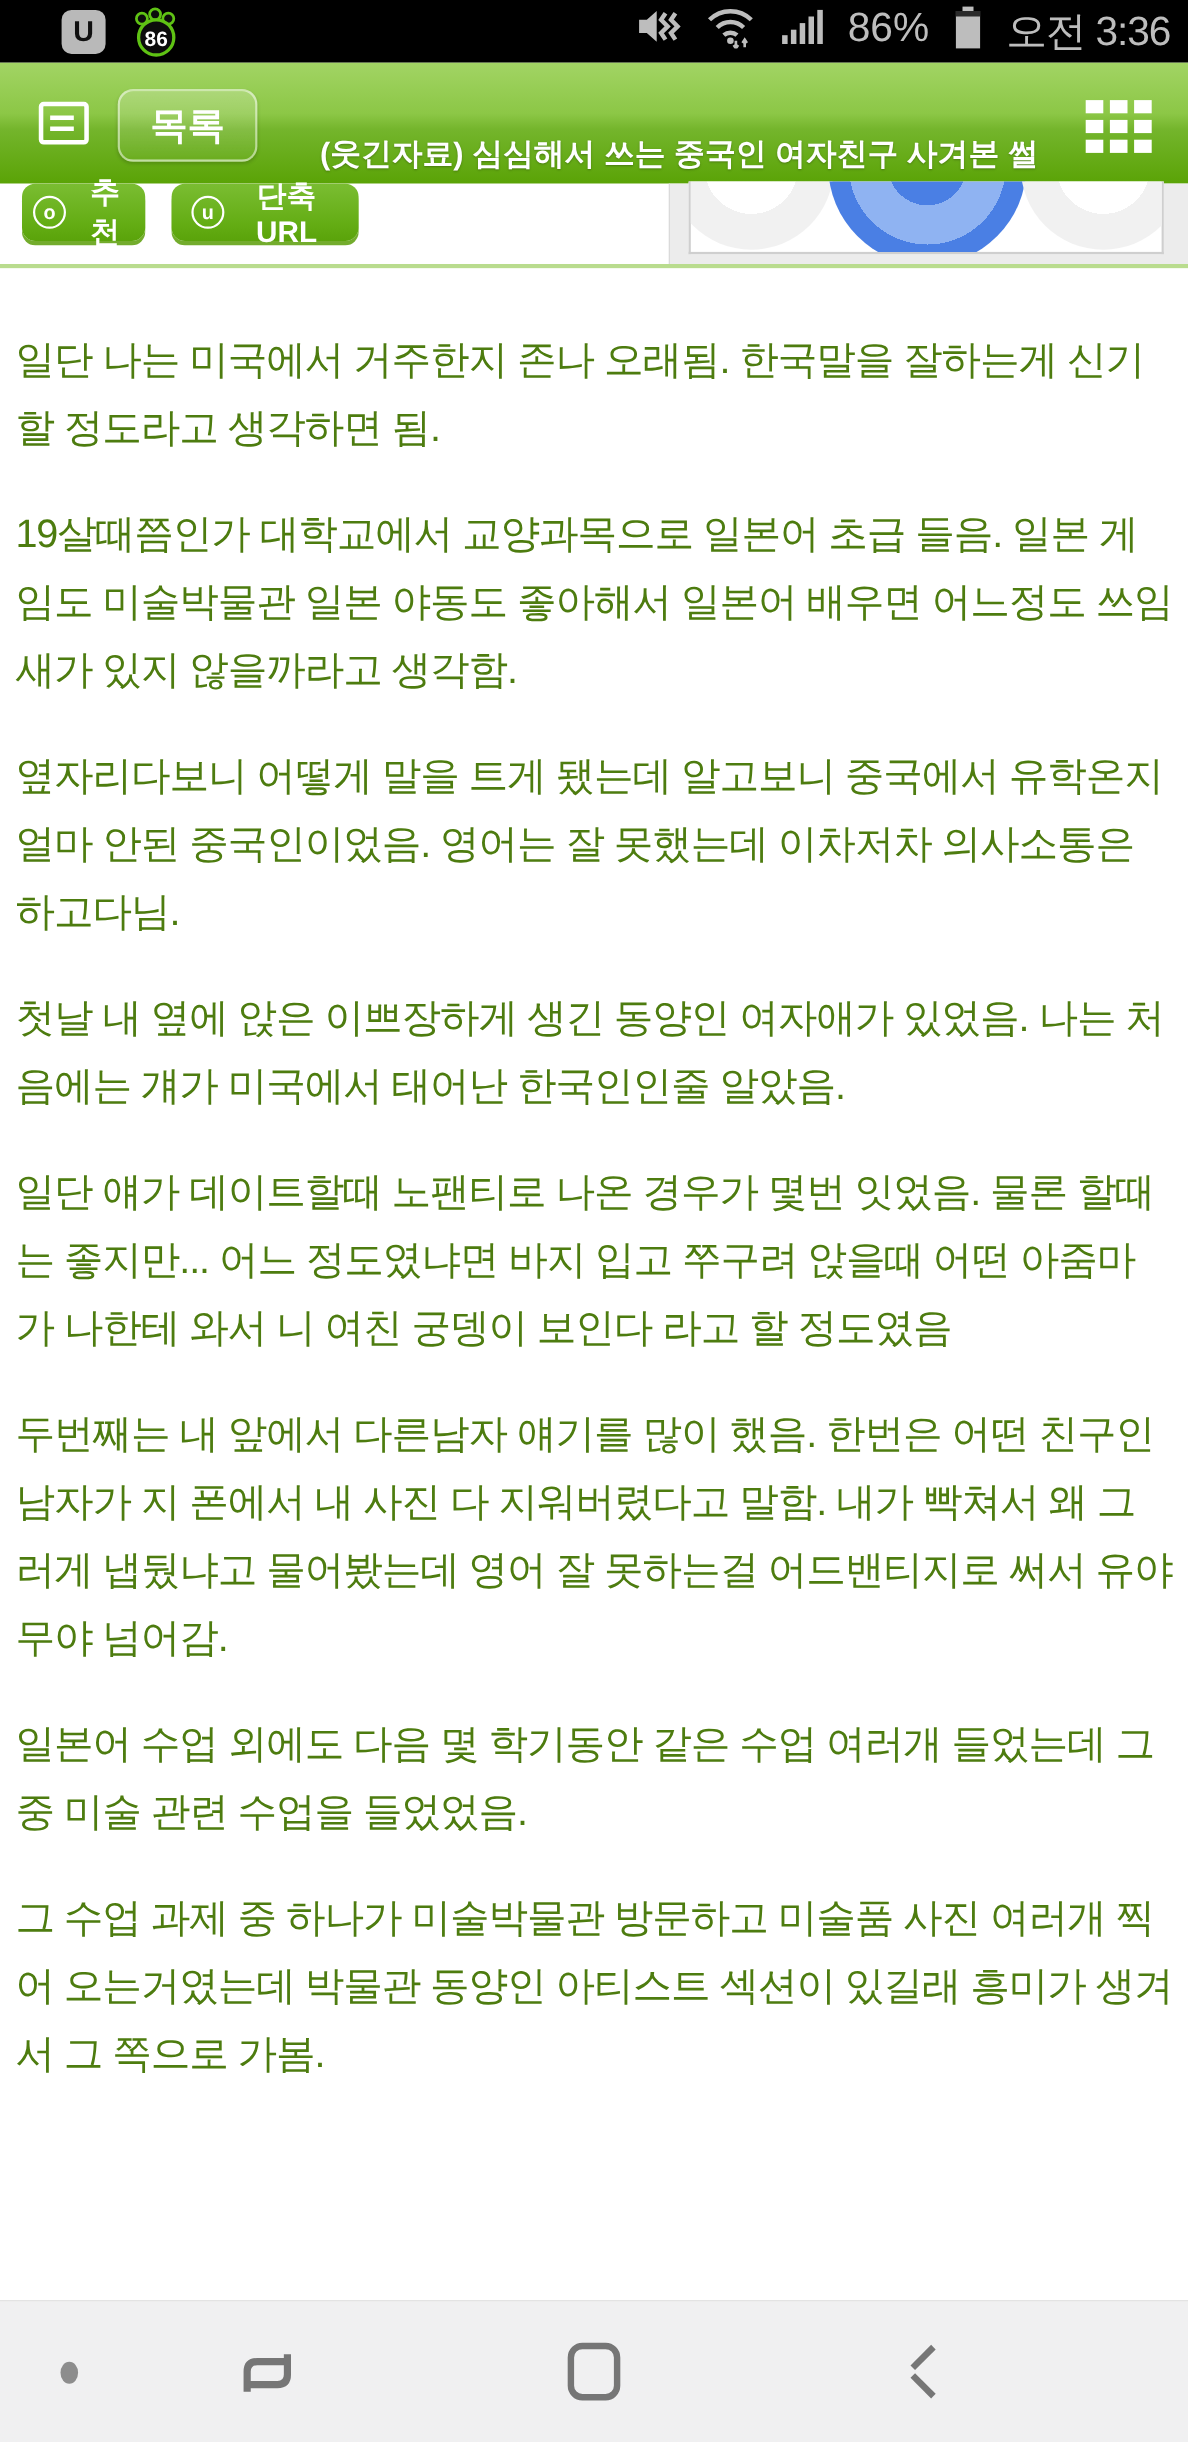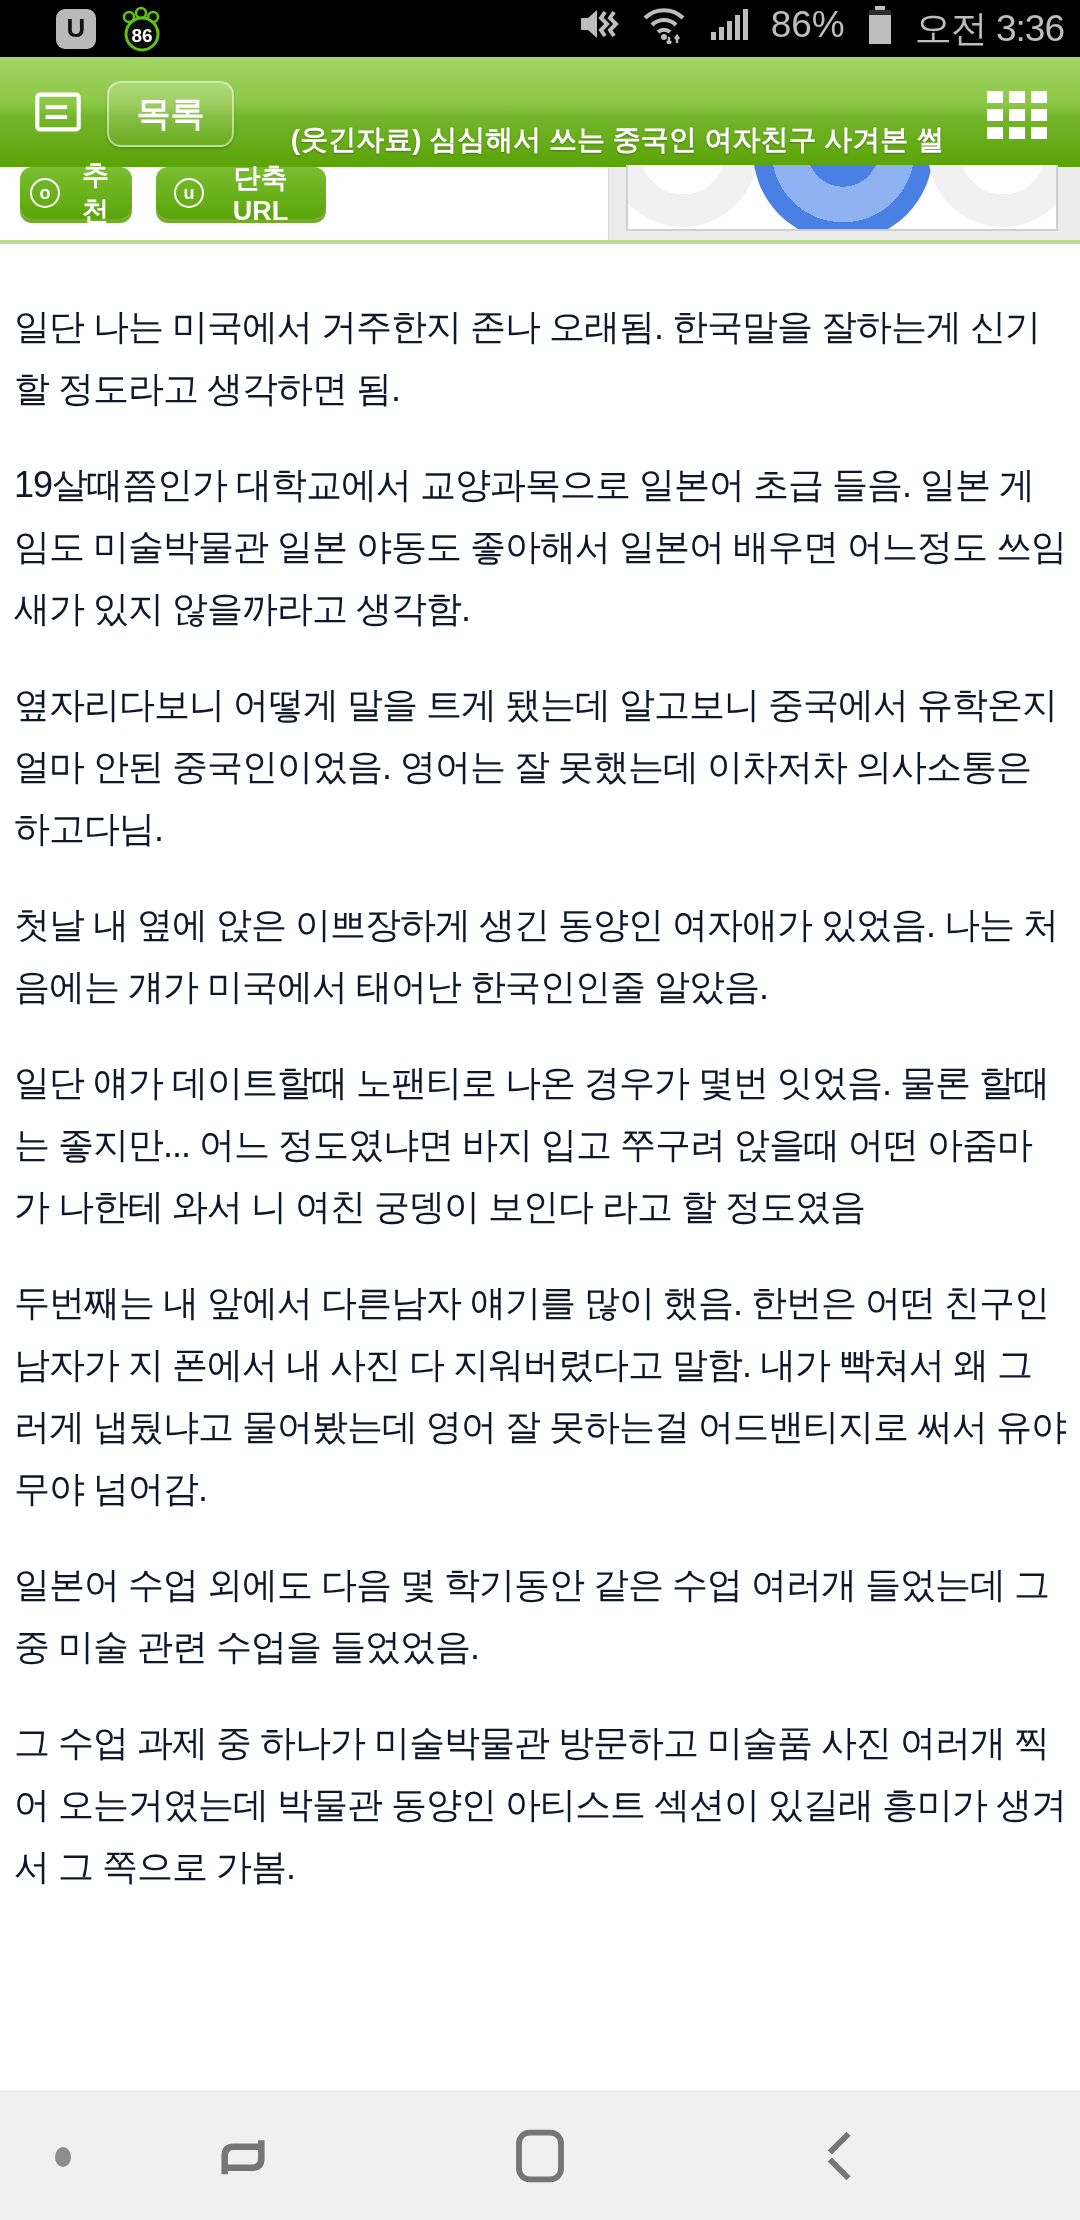--- a/index.html
+++ b/index.html
@@ -55,21 +55,21 @@
              background:radial-gradient(circle,#ffffff 0 40%,#f1f1f1 40% 72%,#fafafa 72% 100%);}
   .circ.g1{left:-20px;} .circ.g2{left:300px;}
   .circ.blue{width:180px;height:180px;top:-104px;left:125px;
              background:radial-gradient(circle,#4a7fe4 0 28%,#8fb3f2 28% 56%,#4a7fe4 56% 100%);}
 
   .divider{position:absolute;top:240px;left:0;width:100%;height:4px;background:#b9dc8e;}
 
   
   .post{position:absolute;top:244px;left:0;width:100%;bottom:128px;background:#fff;
         padding:52px 14px 0;box-sizing:border-box;overflow:hidden;}
-  .post p{margin:0 0 34px;font-size:36px;line-height:62px;color:#0f172a;letter-spacing:-1px;}
+  .post p{margin:0 0 34px;font-size:36px;line-height:62px;color:#4d7c0f;letter-spacing:-1px;}
 
   
   .navbar{position:absolute;bottom:0;left:0;width:100%;height:128px;background:#f0f0f1;
           border-top:1px solid #e2e2e2;}
   .nav-dot{position:absolute;left:55px;top:55px;width:16px;height:20px;border-radius:50%;background:#8d8d8d;}
   .nav-btn{position:absolute;background:none;border:none;padding:0;cursor:pointer;}
   .nav-recents{left:203px;top:30px;}
   .nav-home{left:505px;top:30px;}
   .nav-back{left:808px;top:30px;}
 </style>

